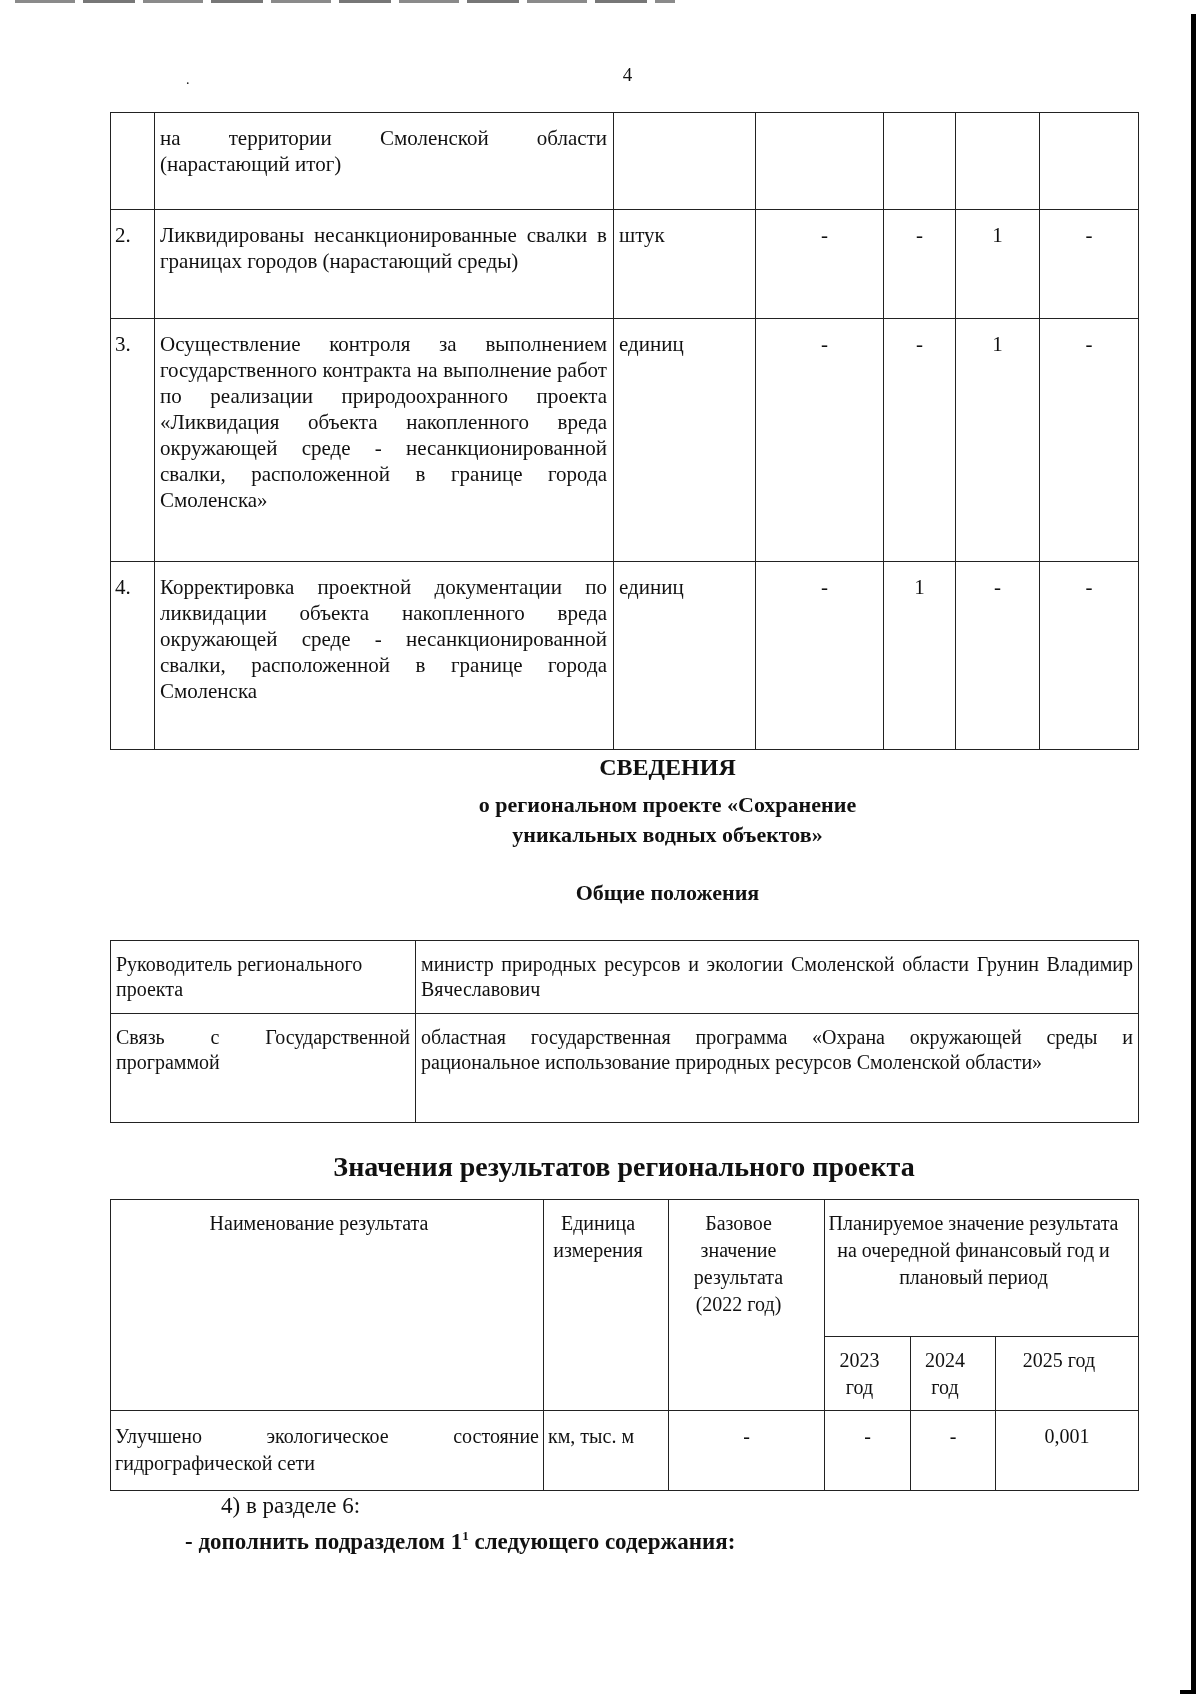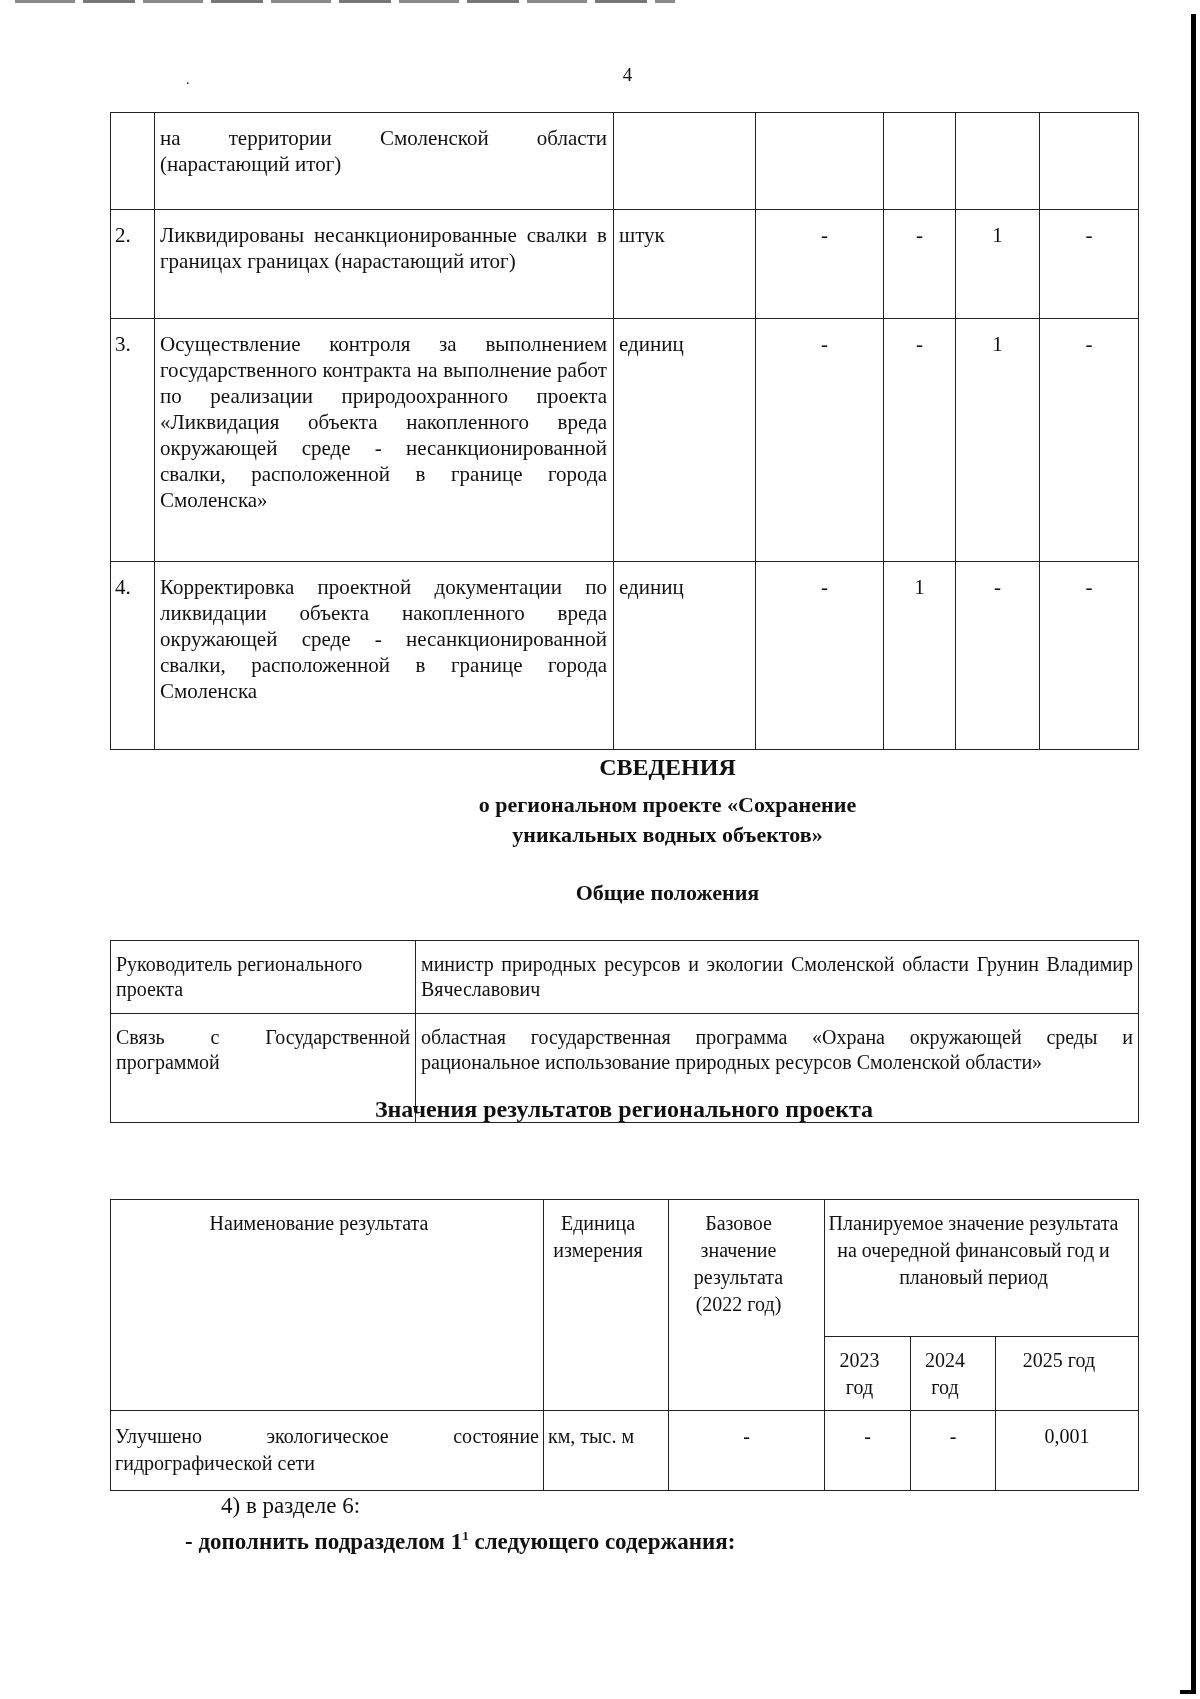--- a/index.html
+++ b/index.html
@@ -20,21 +20,21 @@
   #t1 td { padding: 12px 5px 8px 5px; }
   #t1 td.num { padding-left: 4px; }
   #t1 td.txt { text-align: justify; text-align-last: left; padding-right: 6px; }
   #t1 td.val { text-align: center; }
   #t1 td.val.right { text-align: right; padding-right: 55px; }
 
   .heading { position: absolute; left: 0; width: 1335px; text-align: center; font-weight: bold; }
   .h1 { top: 754px; font-size: 24px; }
   .h2 { top: 790px; font-size: 22px; line-height: 30px; }
   .h3 { top: 880px; font-size: 22px; }
-  .h4 { top: 1096px; left: 110px; width: 1028px; font-size: 24px; }
+  .h4 { top: 1151px; left: 110px; width: 1028px; font-size: 28px; }
 
   
   #t2 { left: 110px; top: 940px; width: 1028px; font-size: 20px; line-height: 25px; }
   #t2 td { padding: 11px 5px 6px 5px; }
   #t2 td.j { text-align: justify; text-align-last: left; margin-top: 46px; }
 
   
   #t3 { left: 110px; top: 1199px; width: 1028px; font-size: 20px; line-height: 27px; }
   #t3 th { text-align: center; padding: 10px 19px 6px 3px; }
   #t3 td { padding: 12px 4px 8px 4px; }
@@ -71,21 +71,21 @@
     <td class="num"></td>
     <td class="txt">на территории Смоленской области (нарастающий итог)</td>
     <td></td>
     <td class="val right"></td>
     <td class="val"></td>
     <td class="val"></td>
     <td class="val"></td>
   </tr>
   <tr style="height:109px">
     <td class="num">2.</td>
-    <td class="txt">Ликвидированы несанкционированные свалки в границах границах (нарастающий итог)</td>
+    <td class="txt">Ликвидированы несанкционированные свалки в границах городов (нарастающий среды)</td>
     <td>штук</td>
     <td class="val right">-</td>
     <td class="val">-</td>
     <td class="val">1</td>
     <td class="val">-</td>
   </tr>
   <tr style="height:243px">
     <td class="num">3.</td>
     <td class="txt">Осуществление контроля за выполнением государственного контракта на выполнение работ по реализации природоохранного проекта «Ликвидация объекта накопленного вреда окружающей среде - несанкционированной свалки, расположенной в границе города Смоленска»</td>
     <td>единиц</td>

